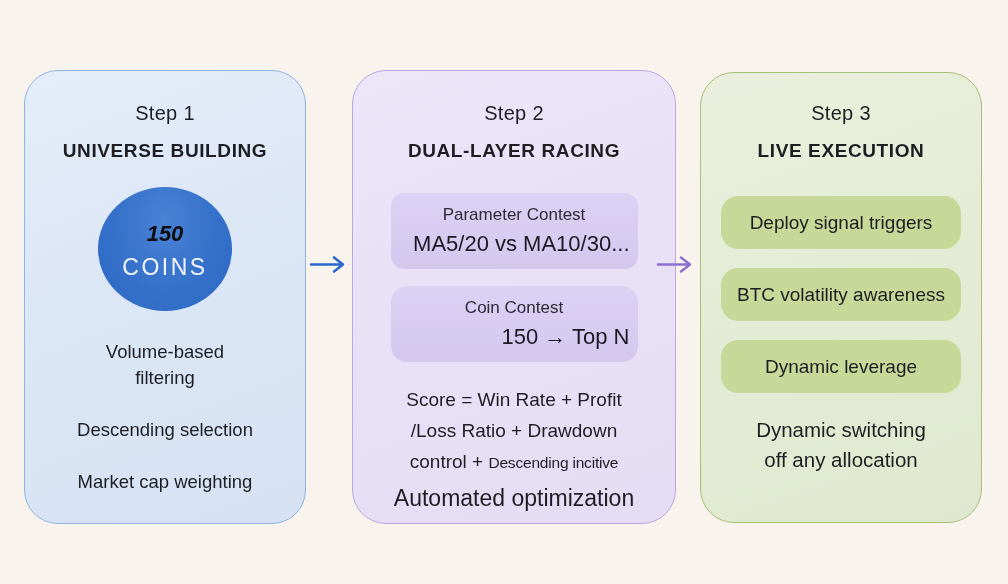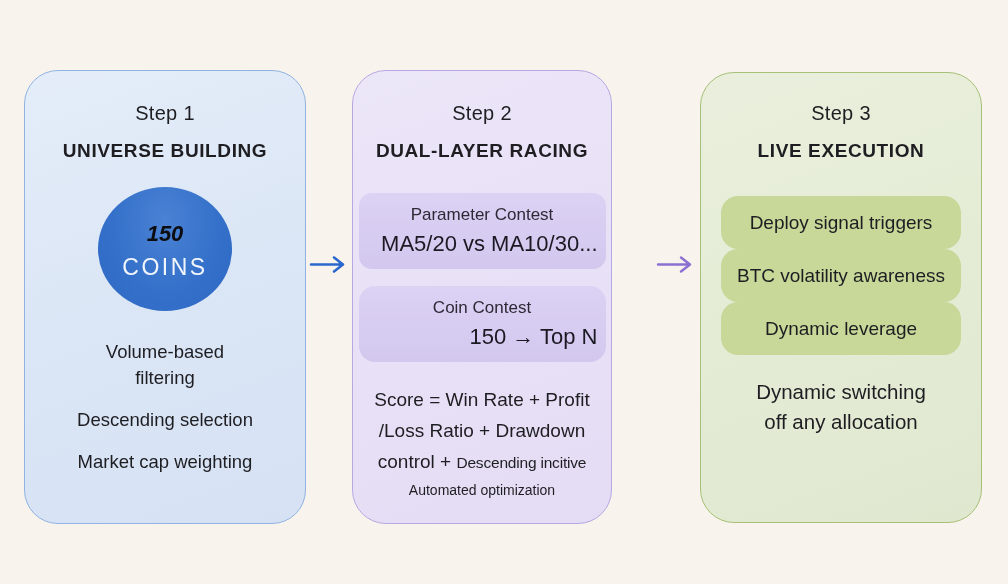--- a/index.html
+++ b/index.html
@@ -30,21 +30,21 @@
   }
   .panel-1 {
     left: 24px;
     width: 282px;
     background: linear-gradient(160deg, #e4edf9 0%, #dae5f5 55%, #d6e2f4 100%);
     border: 1.5px solid #8fb3e3;
     padding-top: 30px;
   }
   .panel-2 {
     left: 352px;
-    width: 260px;
+    width: 324px;
     background: linear-gradient(160deg, #ece6f9 0%, #e7e0f6 60%, #e3dcf4 100%);
     border: 1.5px solid #b7a8e3;
     padding-top: 30px;
   }
   .panel-3 {
     left: 700px;
     top: 72px;
     height: 451px;
     width: 282px;
     background: linear-gradient(160deg, #e9efdc 0%, #e3ebd4 60%, #dfe8cf 100%);
@@ -88,21 +88,21 @@
     font-size: 23px;
     line-height: 26px;
     font-weight: 300;
     letter-spacing: 2.5px;
     color: #f1f6fd;
   }
   .p1-items {
     margin-top: 28px;
     display: flex;
     flex-direction: column;
-    gap: 16px;
+    gap: 26px;
   }
   .p1-item {
     font-size: 18.5px;
     line-height: 26px;
     white-space: pre-line;
   }
   
   .contest-box {
     width: 247px;
     border-radius: 16px;
@@ -127,28 +127,30 @@
   .score-block {
     margin-top: 22px;
     font-size: 19px;
     line-height: 31px;
   }
   .score-small {
     font-size: 15.5px;
     letter-spacing: -0.2px;
   }
   .p2-footer {
-    font-size: 14px;
+    margin-top: 8px;
+    font-size: 23px;
     line-height: 24px;
   }
   
   .exec-boxes {
     margin-top: 33px;
     display: flex;
     flex-direction: column;
+    gap: 19px;
   }
   .exec-box {
     width: 240px;
     border-radius: 17px;
     background: #c7d899;
     padding: 14px 6px;
     box-sizing: border-box;
     font-size: 19px;
     line-height: 25px;
   }

